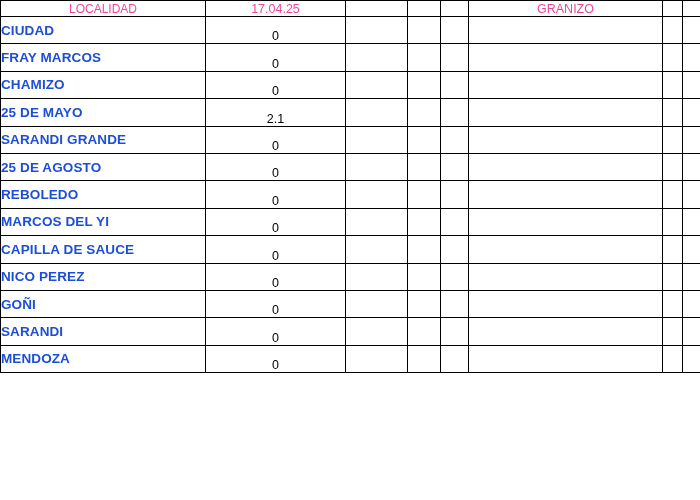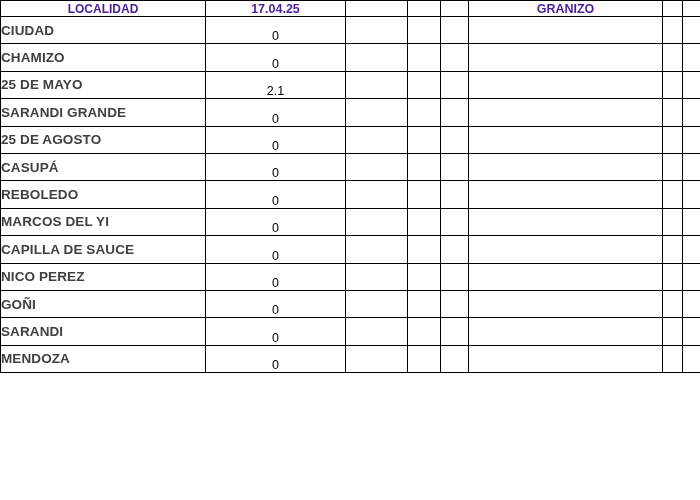--- a/index.html
+++ b/index.html
@@ -32,40 +32,40 @@
   col.c-c     { width: 33px; }
   col.c-d     { width: 28px; }
   col.c-gran  { width: 194px; }
   col.c-e     { width: 20px; }
   col.c-f     { width: 18px; }
 
   .hdr-row th {
     height: 16px;
     vertical-align: bottom;
     text-align: center;
-    font-weight: bold;
+    font-weight: normal;
     font-size: 12.5px;
-    color: #4c1d95;
+    color: #ec4899;
     overflow: hidden;
     white-space: nowrap;
   }
   .hdr-row th.loc-hdr {
     text-align: center;
     font-size: 12px;
   }
   .data-row td {
     height: 27.4px;
     vertical-align: middle;
     overflow: hidden;
     white-space: nowrap;
   }
   td.loc {
     font-weight: bold;
     font-size: 13.5px;
-    color: #404040;
+    color: #1d4ed8;
     padding-left: 5px;
     text-align: left;
     letter-spacing: 0.1px;
   }
   td.val {
     font-size: 12.5px;
     color: #000;
     text-align: center;
     vertical-align: bottom;
     padding-bottom: 4px;
@@ -103,20 +103,30 @@
         <td class="loc">CIUDAD</td>
         <td class="val">0</td>
         <td class="blank">&nbsp;</td>
         <td class="blank">&nbsp;</td>
         <td class="blank">&nbsp;</td>
         <td class="blank">&nbsp;</td>
         <td class="blank">&nbsp;</td>
         <td class="blank">&nbsp;</td>
       </tr>
       <tr class="data-row">
+        <td class="loc">FRAY MARCOS</td>
+        <td class="val">0</td>
+        <td class="blank">&nbsp;</td>
+        <td class="blank">&nbsp;</td>
+        <td class="blank">&nbsp;</td>
+        <td class="blank">&nbsp;</td>
+        <td class="blank">&nbsp;</td>
+        <td class="blank">&nbsp;</td>
+      </tr>
+      <tr class="data-row">
         <td class="loc">CHAMIZO</td>
         <td class="val">0</td>
         <td class="blank">&nbsp;</td>
         <td class="blank">&nbsp;</td>
         <td class="blank">&nbsp;</td>
         <td class="blank">&nbsp;</td>
         <td class="blank">&nbsp;</td>
         <td class="blank">&nbsp;</td>
       </tr>
       <tr class="data-row">
@@ -134,30 +144,20 @@
         <td class="val">0</td>
         <td class="blank">&nbsp;</td>
         <td class="blank">&nbsp;</td>
         <td class="blank">&nbsp;</td>
         <td class="blank">&nbsp;</td>
         <td class="blank">&nbsp;</td>
         <td class="blank">&nbsp;</td>
       </tr>
       <tr class="data-row">
         <td class="loc">25 DE AGOSTO</td>
-        <td class="val">0</td>
-        <td class="blank">&nbsp;</td>
-        <td class="blank">&nbsp;</td>
-        <td class="blank">&nbsp;</td>
-        <td class="blank">&nbsp;</td>
-        <td class="blank">&nbsp;</td>
-        <td class="blank">&nbsp;</td>
-      </tr>
-      <tr class="data-row">
-        <td class="loc">CASUPÁ</td>
         <td class="val">0</td>
         <td class="blank">&nbsp;</td>
         <td class="blank">&nbsp;</td>
         <td class="blank">&nbsp;</td>
         <td class="blank">&nbsp;</td>
         <td class="blank">&nbsp;</td>
         <td class="blank">&nbsp;</td>
       </tr>
       <tr class="data-row">
         <td class="loc">REBOLEDO</td>

